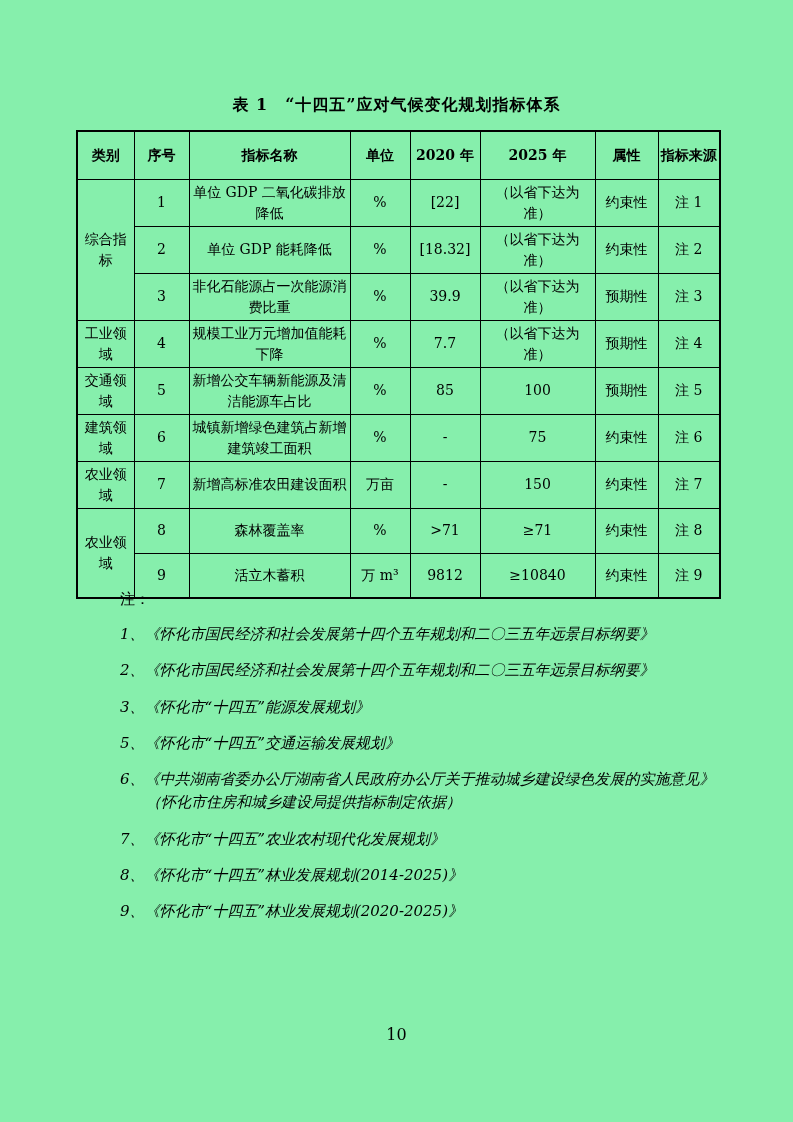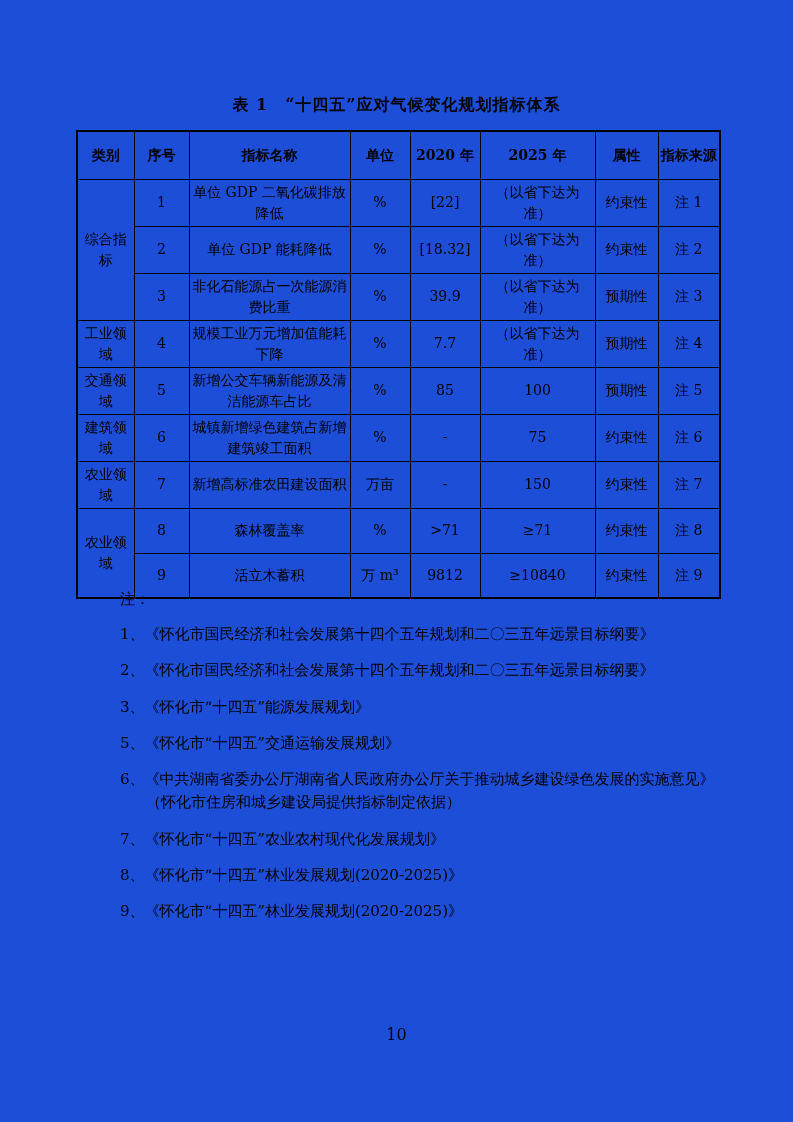--- a/index.html
+++ b/index.html
@@ -2,21 +2,21 @@
 <html><head>
 <meta charset="utf-8">
 <style>
   * { margin: 0; padding: 0; box-sizing: border-box; }
   html, body { background: #e8e8e8; }
   .page {
     position: relative;
     width: 793px;
     height: 1122px;
     margin: 0 auto;
-    background: #1d4ed8;
+    background: #86efac;
     font-family: "DejaVu Serif", "Liberation Serif", serif;
     color: #000000;
     overflow: hidden;
   }
   .doc-title {
     position: absolute;
     top: 95px;
     left: 0;
     width: 100%;
     text-align: center;
@@ -59,20 +59,21 @@
     top: 590px;
     width: 600px;
     font-size: 15px;
   }
   .notes-label { margin-bottom: 14px; }
   .note-item {
     margin-bottom: 13px;
     line-height: 1.55;
     padding-left: 26px;
     text-indent: -26px;
+    font-style: italic;
   }
   .page-number {
     position: absolute;
     top: 1025px;
     left: 0;
     width: 100%;
     text-align: center;
     font-size: 16px;
   }
 </style>
@@ -196,19 +197,19 @@
     </table>
 
   <div class="notes">
     <div class="notes-label">注：</div>
     <div class="note-item">1、《怀化市国民经济和社会发展第十四个五年规划和二〇三五年远景目标纲要》</div>
     <div class="note-item">2、《怀化市国民经济和社会发展第十四个五年规划和二〇三五年远景目标纲要》</div>
     <div class="note-item">3、《怀化市“十四五”能源发展规划》</div>
     <div class="note-item">5、《怀化市“十四五”交通运输发展规划》</div>
     <div class="note-item">6、《中共湖南省委办公厅湖南省人民政府办公厅关于推动城乡建设绿色发展的实施意见》（怀化市住房和城乡建设局提供指标制定依据）</div>
     <div class="note-item">7、《怀化市“十四五”农业农村现代化发展规划》</div>
-    <div class="note-item">8、《怀化市“十四五”林业发展规划(2020-2025)》</div>
+    <div class="note-item">8、《怀化市“十四五”林业发展规划(2014-2025)》</div>
     <div class="note-item">9、《怀化市“十四五”林业发展规划(2020-2025)》</div>
   </div>
 
   <div class="page-number">10</div>
 
 </div>
 
 </body></html>

